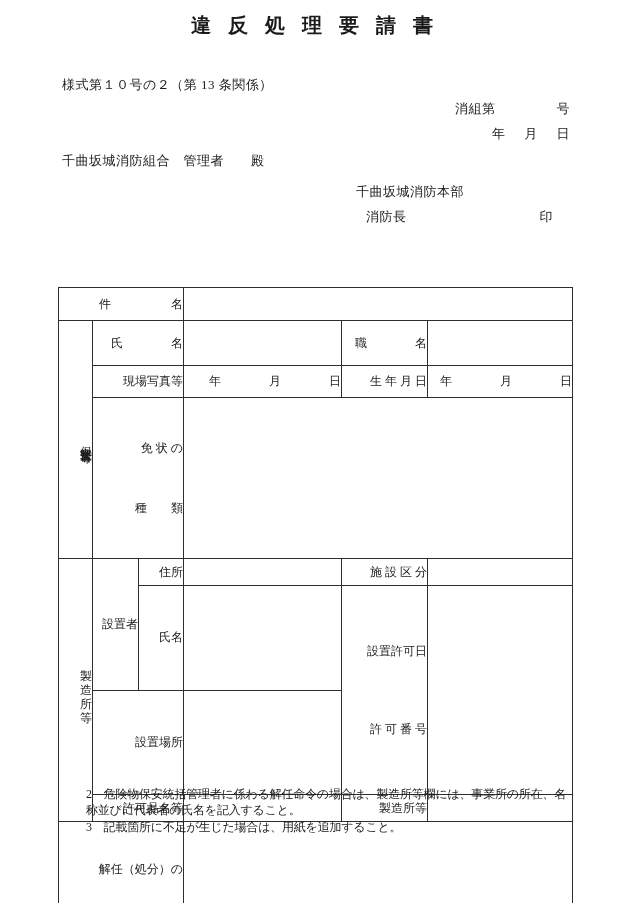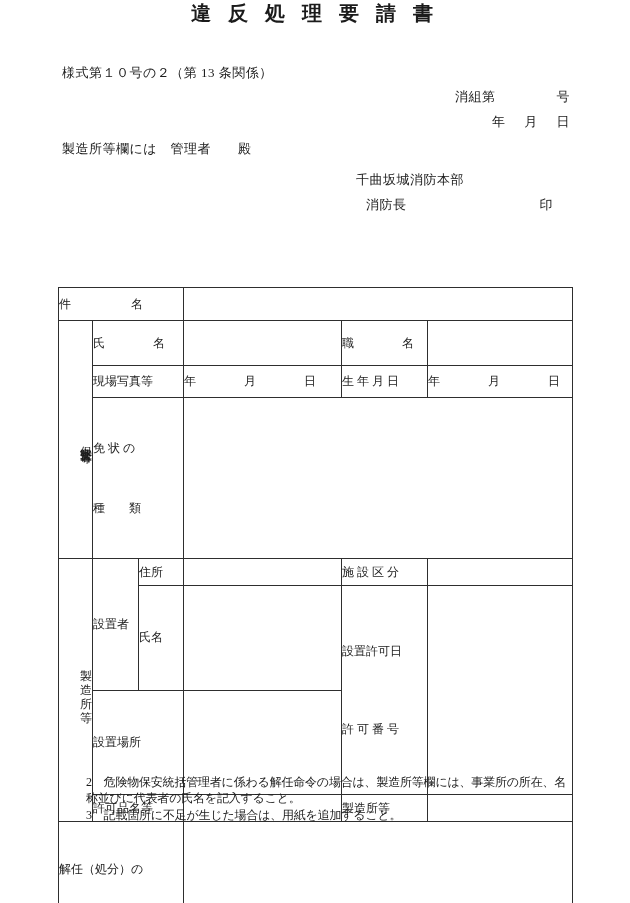--- a/index.html
+++ b/index.html
@@ -4,40 +4,40 @@
 <style>
   html,body { margin:0; padding:0; }
   body {
     width:630px; height:903px;
     background:#ffffff;
     font-family:"Liberation Serif","DejaVu Serif",serif;
     color:#1b1b1b;
     position:relative;
     overflow:hidden;
   }
-  .abs { position:absolute; }
+  .abs { position:absolute;margin-top:12px; }
   .hdr { font-size:13px; letter-spacing:0.5px; white-space:pre; }
   .flex-between { display:flex; justify-content:space-between; }
   .doc-title {
     left:0; top:236; width:630px;
     text-align:center;
     font-size:20px; font-weight:600;
     letter-spacing:6px;
     white-space:pre;
   }
   table.form {
     position:absolute; left:58px; top:287px;
     width:514px;
     border-collapse:collapse; table-layout:fixed;
   }
   table.form td {
     border:1px solid #2e2e2e;
     font-size:12px;
     padding:0;
-    text-align:left;
+    text-align:right;
     vertical-align:middle;
     overflow:hidden;
     white-space:pre;
     box-sizing:border-box;
   }
   .r1{height:33px}.r2{height:45px}.r3{height:32px}.r4{height:42px}
   .r5{height:27px}.r9{height:66px}
   .vert {
     writing-mode:vertical-rl;
     text-orientation:upright;
@@ -65,21 +65,21 @@
   <span>消組第</span>
   <span>号</span>
 </div>
 
 <div class="abs hdr flex-between" style="left:492px; top:113px; width:78px;">
   <span>年</span>
   <span>月</span>
   <span>日</span>
 </div>
 
-<div class="abs hdr" style="left:62px; top:140px;">製造所等欄には　管理者　　殿</div>
+<div class="abs hdr" style="left:62px; top:140px;">千曲坂城消防組合　管理者　　殿</div>
 
 <div class="abs hdr" style="left:356px; top:171px;">千曲坂城消防本部</div>
 
 <div class="abs hdr flex-between" style="left:366px; top:196px; width:187px;">
   <span>消防長</span>
   <span>印</span>
 </div>
 
 <div class="abs doc-title">違 反 処 理 要 請 書</div>
 

